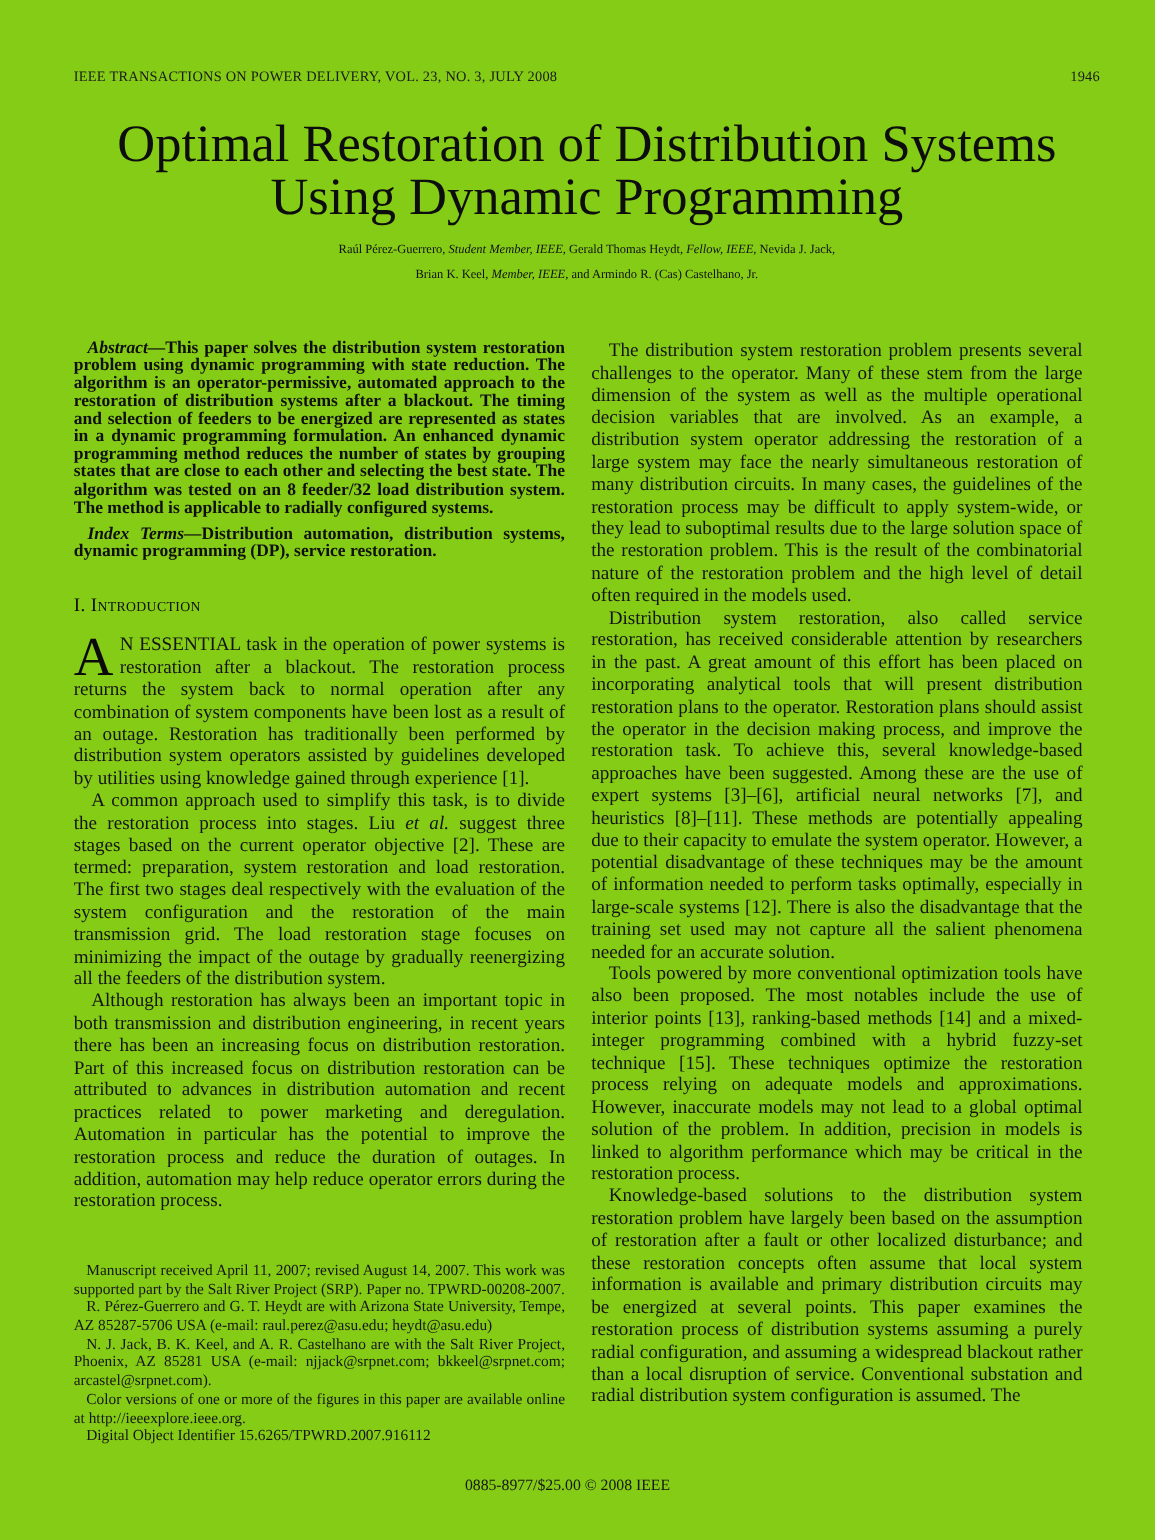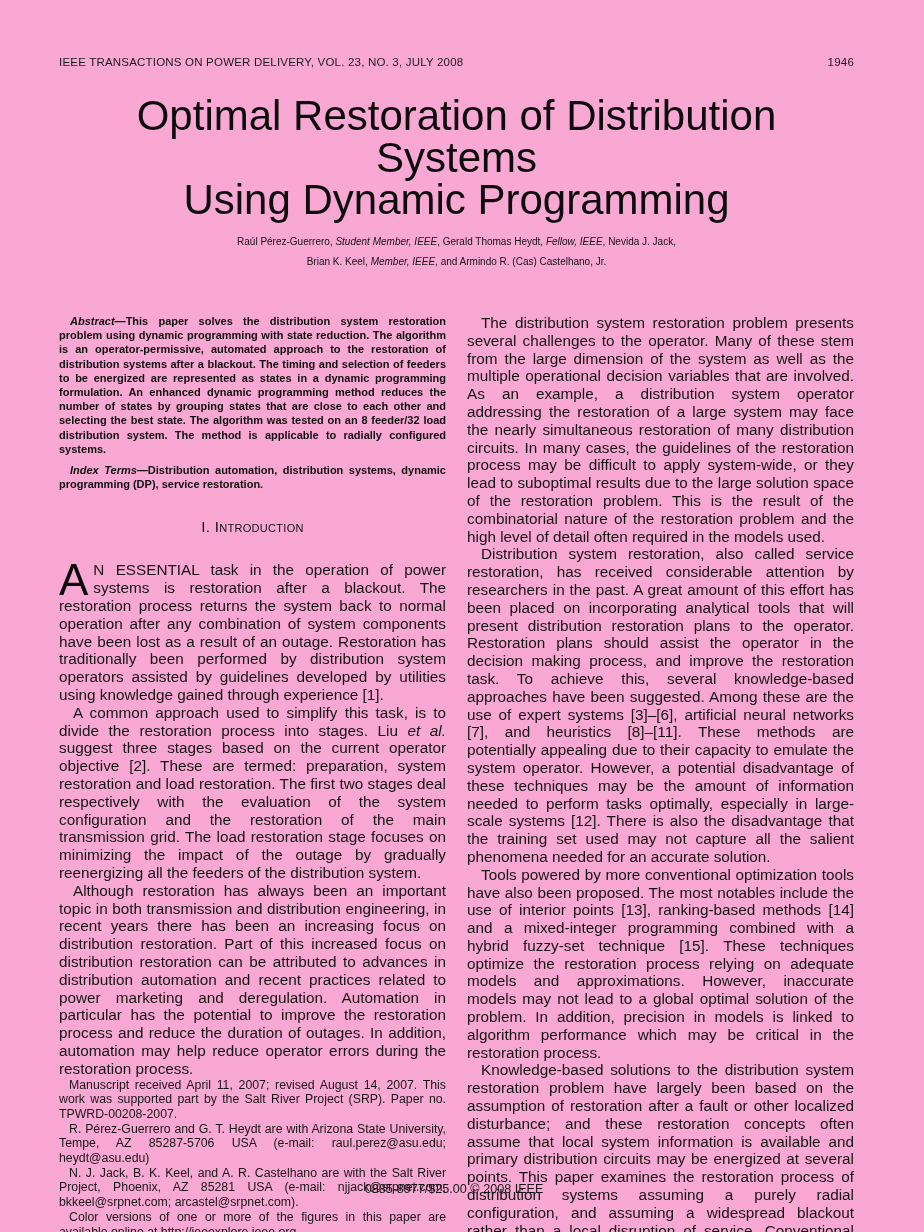--- a/index.html
+++ b/index.html
@@ -5,25 +5,25 @@
   html, body {
     margin: 0;
     padding: 0;
     background: #ffffff;
   }
   .page {
     position: relative;
     width: 924px;
     height: 1232px;
     margin: 0 auto;
-    background: #f9a8d4;
+    background: #84cc16;
     box-sizing: border-box;
-    padding: 56px 70px 0 59px;
+    padding: 56px 44px 0 59px;
     overflow: hidden;
-    font-family: Liberation Sans, sans-serif;
+    font-family: Liberation Serif, serif;
     color: #111111;
   }
   .running-head {
     display: flex;
     justify-content: space-between;
     font-size: 11.5px;
     letter-spacing: 0.2px;
     color: #1a1a1a;
   }
   .paper-title {
@@ -56,31 +56,30 @@
     flex-direction: column;
   }
   p {
     margin: 0;
     text-align: justify;
     hyphens: auto;
     -webkit-hyphens: auto;
   }
   .abstract, .index-terms {
     font-weight: bold;
-    font-size: 11px;
+    font-size: 14px;
     line-height: 14.2px;
     text-indent: 11px;
     color: #0f0f0f;
   }
   .index-terms {
     margin-top: 7px;
   }
   .section-heading {
-    margin: 27px 0 26px 0;
-    text-align: center;
+    margin: 27px 0 13px 0;
     font-size: 15.2px;
     font-weight: normal;
     font-variant: small-caps;
     letter-spacing: 0.3px;
     color: #0f0f0f;
   }
   .body-p {
     font-size: 15.3px;
     line-height: 17.8px;
     text-indent: 14px;

